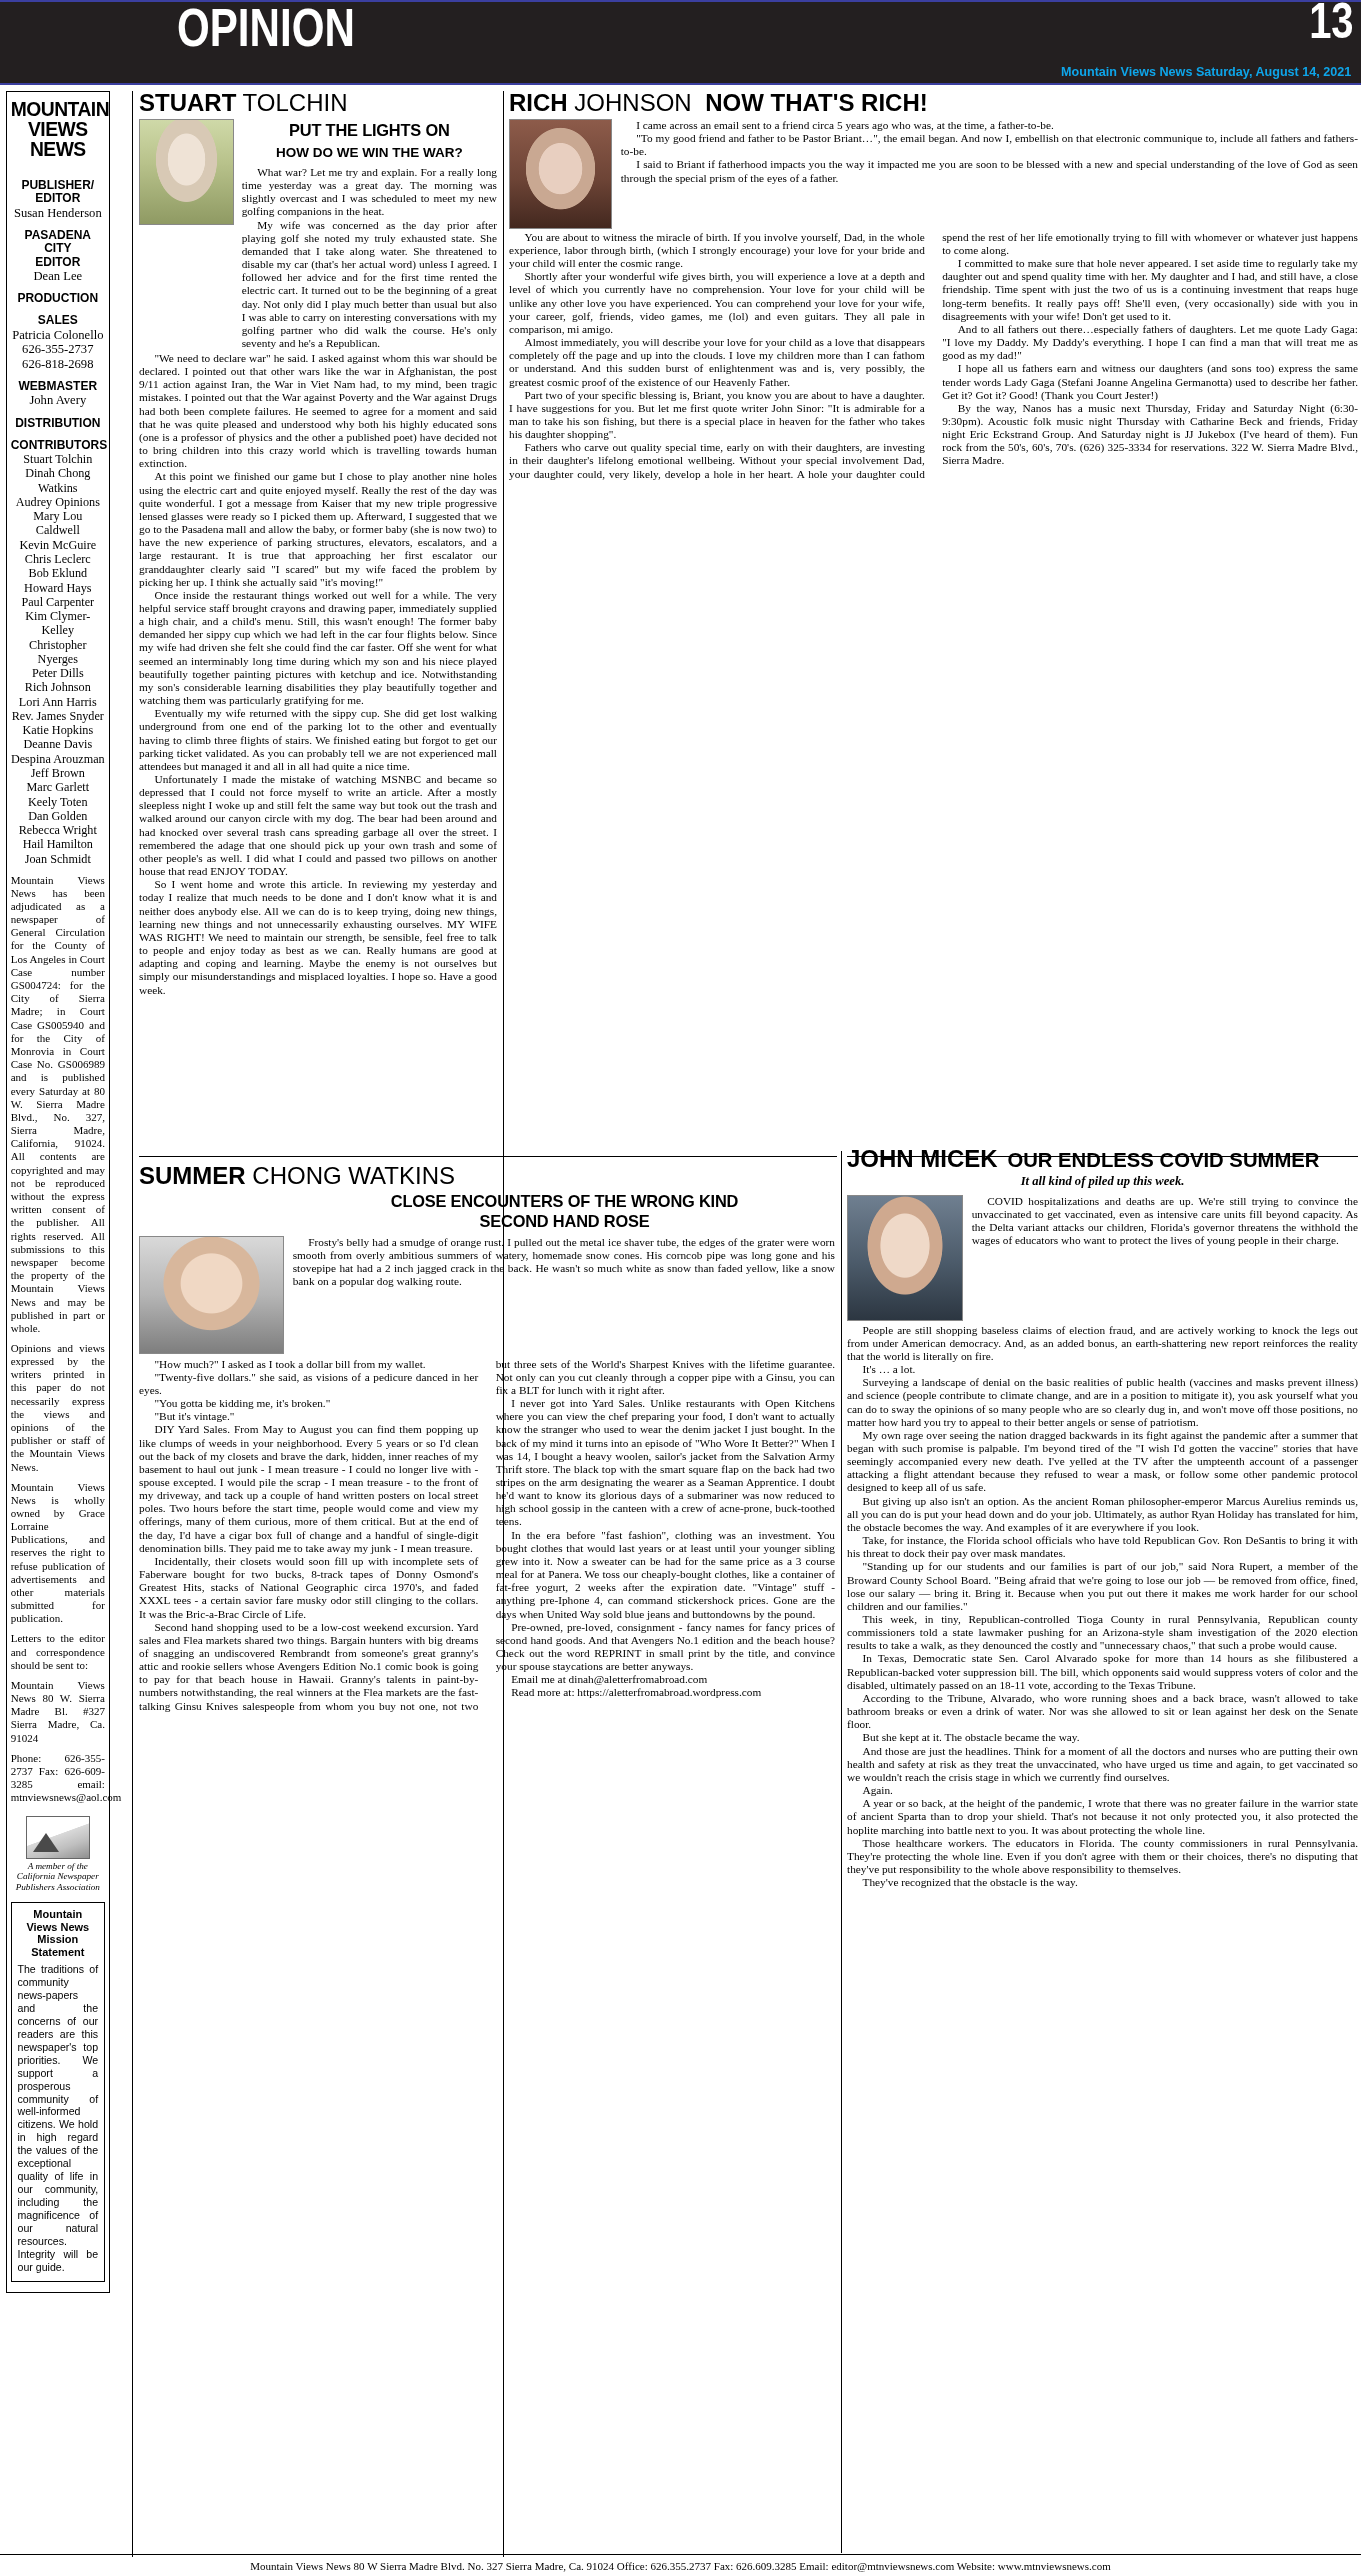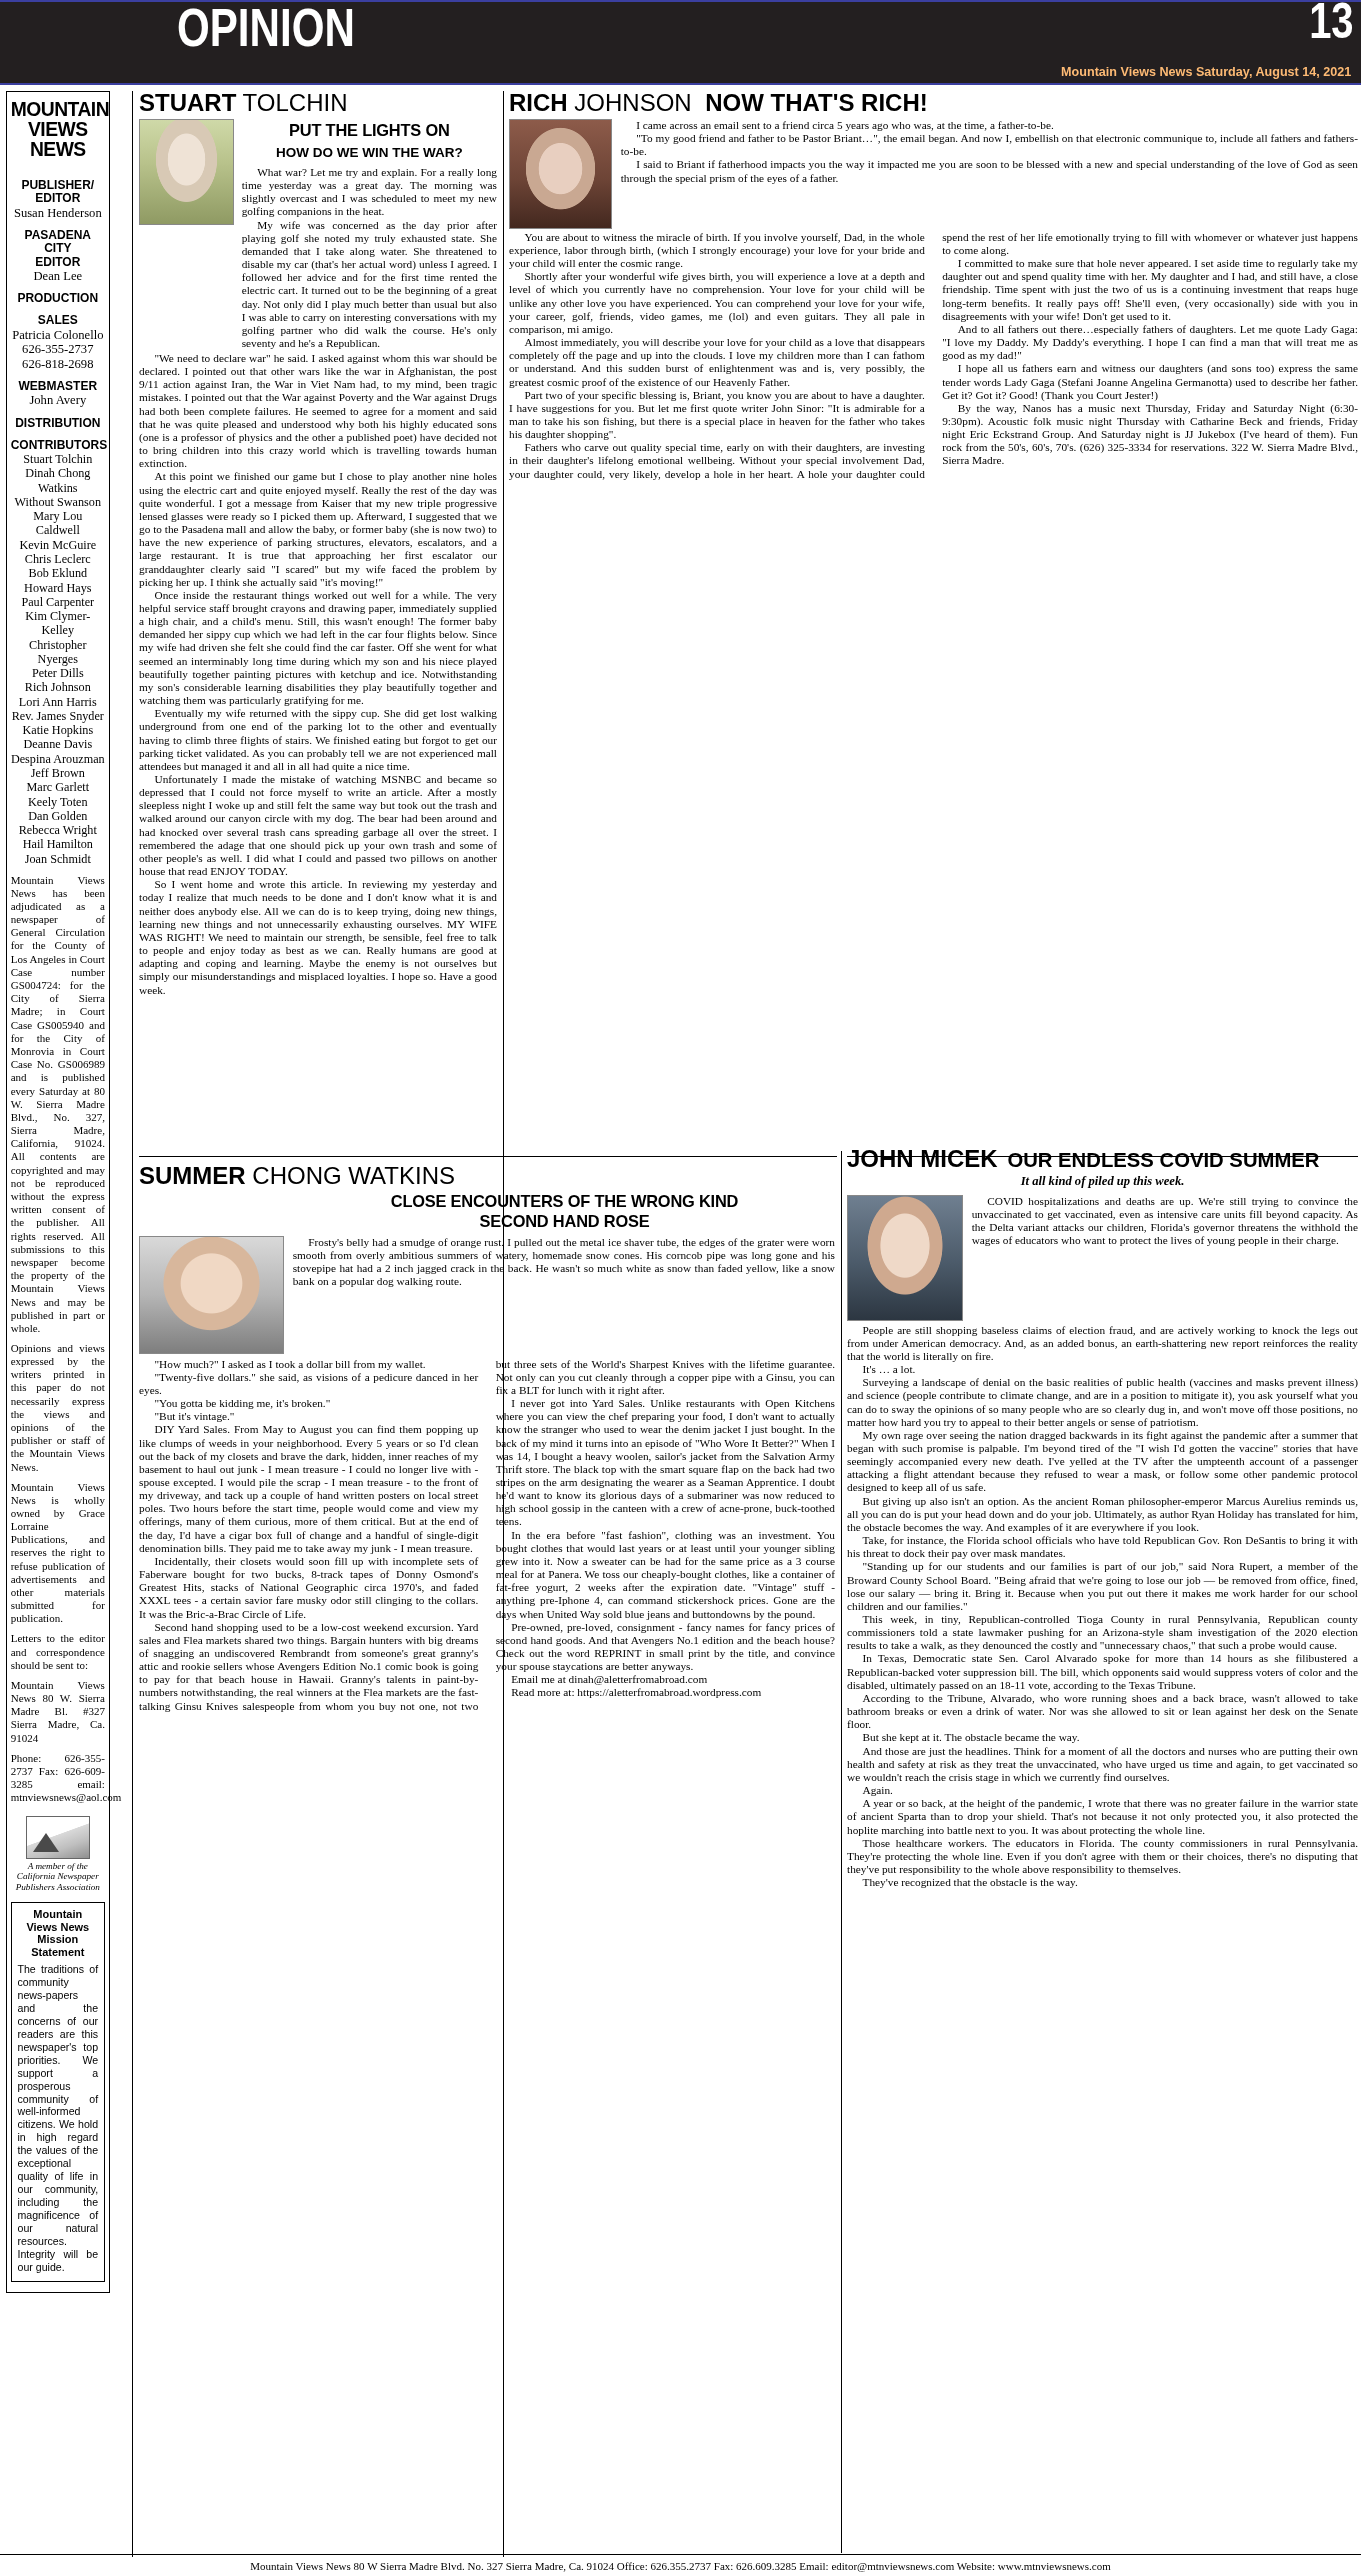--- a/index.html
+++ b/index.html
@@ -7,21 +7,21 @@
   .page{width:1361px;height:2576px;position:relative;background:#fff;}
 
   
   .banner{position:absolute;left:0;top:1.9px;width:1361px;height:81px;background:#231f20;}
   .banner .rule-top{position:absolute;left:0;top:-1.9px;width:100%;height:1.9px;background:#3b3fa0;}
   .banner .section-title{position:absolute;left:177px;top:-5.8px;font-family:"Liberation Sans",sans-serif;
     font-weight:700;font-size:54px;letter-spacing:0px;color:#fff;transform:scaleX(.78);transform-origin:left top;}
   .banner .page-num{position:absolute;right:7.7px;top:-9.7px;font-family:"Liberation Sans",sans-serif;
     font-weight:700;font-size:50px;color:#fff;transform:scaleX(.8);transform-origin:right top;}
   .banner .dateline{position:absolute;right:9.7px;bottom:3.9px;font-family:"Liberation Sans",sans-serif;
-    font-weight:700;font-size:12.6px;color:#fdba74;}
+    font-weight:700;font-size:12.6px;color:#0ea5e9;}
   .blue-rule{position:absolute;left:0;top:83px;width:1361px;height:1.9px;background:#3b3fa0;}
 
   
   .col-sidebar{position:absolute;left:5.8px;top:91px;width:104px;}
   .rule-v{position:absolute;background:#000;width:1px;}
 
   
   .mast-box{border:1.9px solid #000;padding:7.7px 3.9px 9.7px;text-align:center;}
   .mast-title{font-family:"Liberation Sans",sans-serif;font-weight:700;font-size:19.3px;line-height:1.05;
     letter-spacing:-0.5px;}
@@ -108,21 +108,21 @@
 
       <div class="mast-h">WEBMASTER</div>
       <div class="mast-n">John Avery</div>
 
       <div class="mast-h">DISTRIBUTION</div>
 
       <div class="mast-h">CONTRIBUTORS</div>
       <div class="contrib" id="contrib-list">
           <div>Stuart Tolchin</div>
           <div>Dinah Chong Watkins</div>
-          <div>Without Swanson</div>
+          <div>Audrey Opinions</div>
           <div>Mary Lou Caldwell</div>
           <div>Kevin McGuire</div>
           <div>Chris Leclerc</div>
           <div>Bob Eklund</div>
           <div>Howard Hays</div>
           <div>Paul Carpenter</div>
           <div>Kim Clymer-Kelley</div>
           <div>Christopher Nyerges</div>
           <div>Peter Dills</div>
           <div>Rich Johnson</div>

